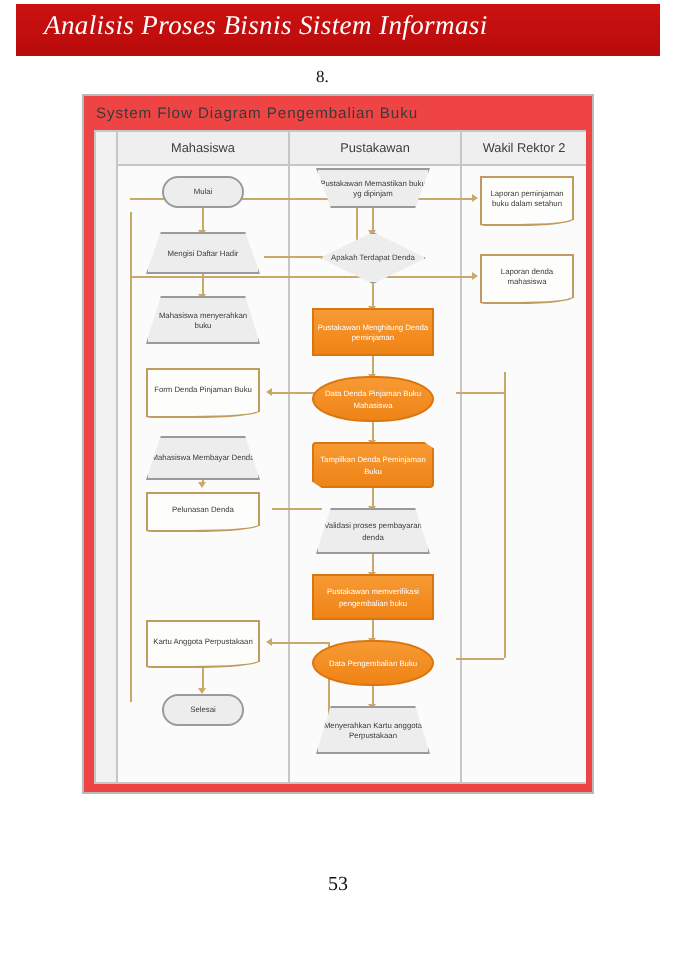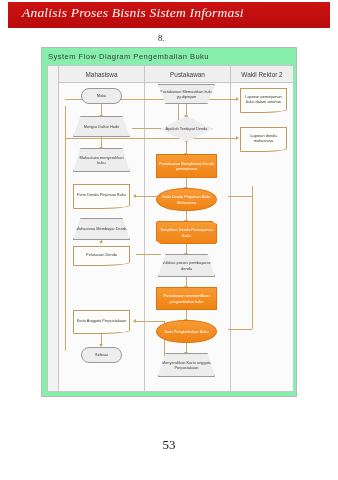--- a/index.html
+++ b/index.html
@@ -40,21 +40,21 @@
     left: 158px; top: 33px;
     font-size: 8.5px;
     color: #111;
   }
 
   
   .diagram {
     position: absolute;
     left: 41px; top: 47px;
     width: 256px; height: 350px;
-    background: #86efac;
+    background: #ef4444;
     border: 1px solid #b9b9b9;
     box-sizing: border-box;
   }
   .diagram-title {
     position: absolute;
     left: 6px; top: 4px;
     font-family: "Liberation Sans", sans-serif;
     font-size: 7.6px;
     color: #3a3a3a;
     letter-spacing: 0.45px;
@@ -190,21 +190,21 @@
     color: #111;
   }
   .caption b { font-weight: bold; }
   .caption i { font-style: italic; }
   .folio {
     position: absolute;
     left: 0; top: 437px;
     width: 338px;
     text-align: center;
     font-family: "Liberation Serif", serif;
-    font-size: 13px;
+    font-size: 10px;
     color: #111;
   }
 </style>
 </head>
 <body>
 
 <div id="page">
 
   <div class="header-bar"></div>
   <div class="header-title">Analisis Proses Bisnis Sistem Informasi</div>

